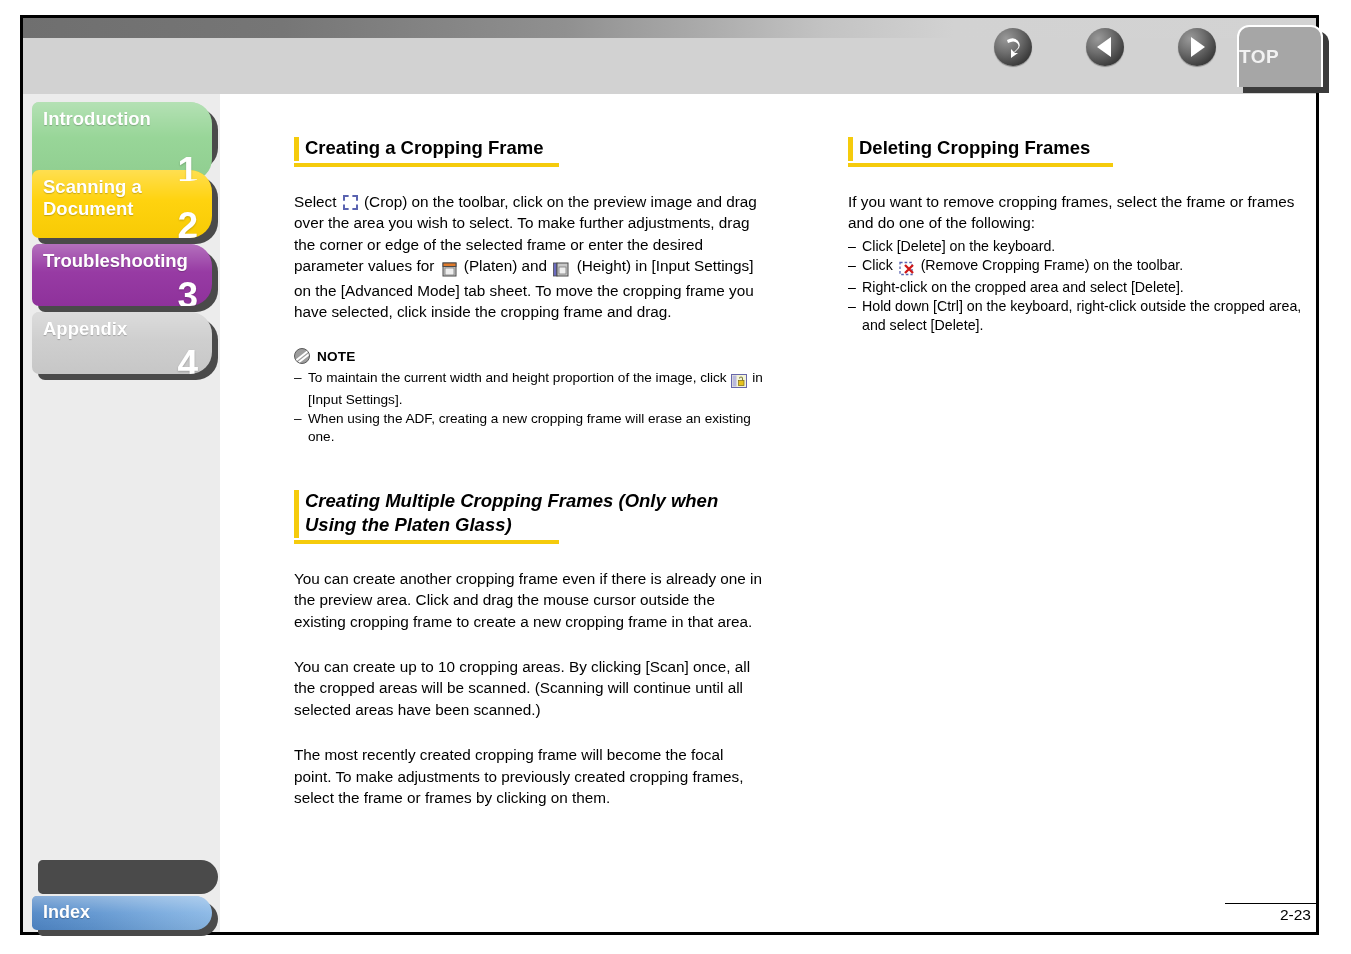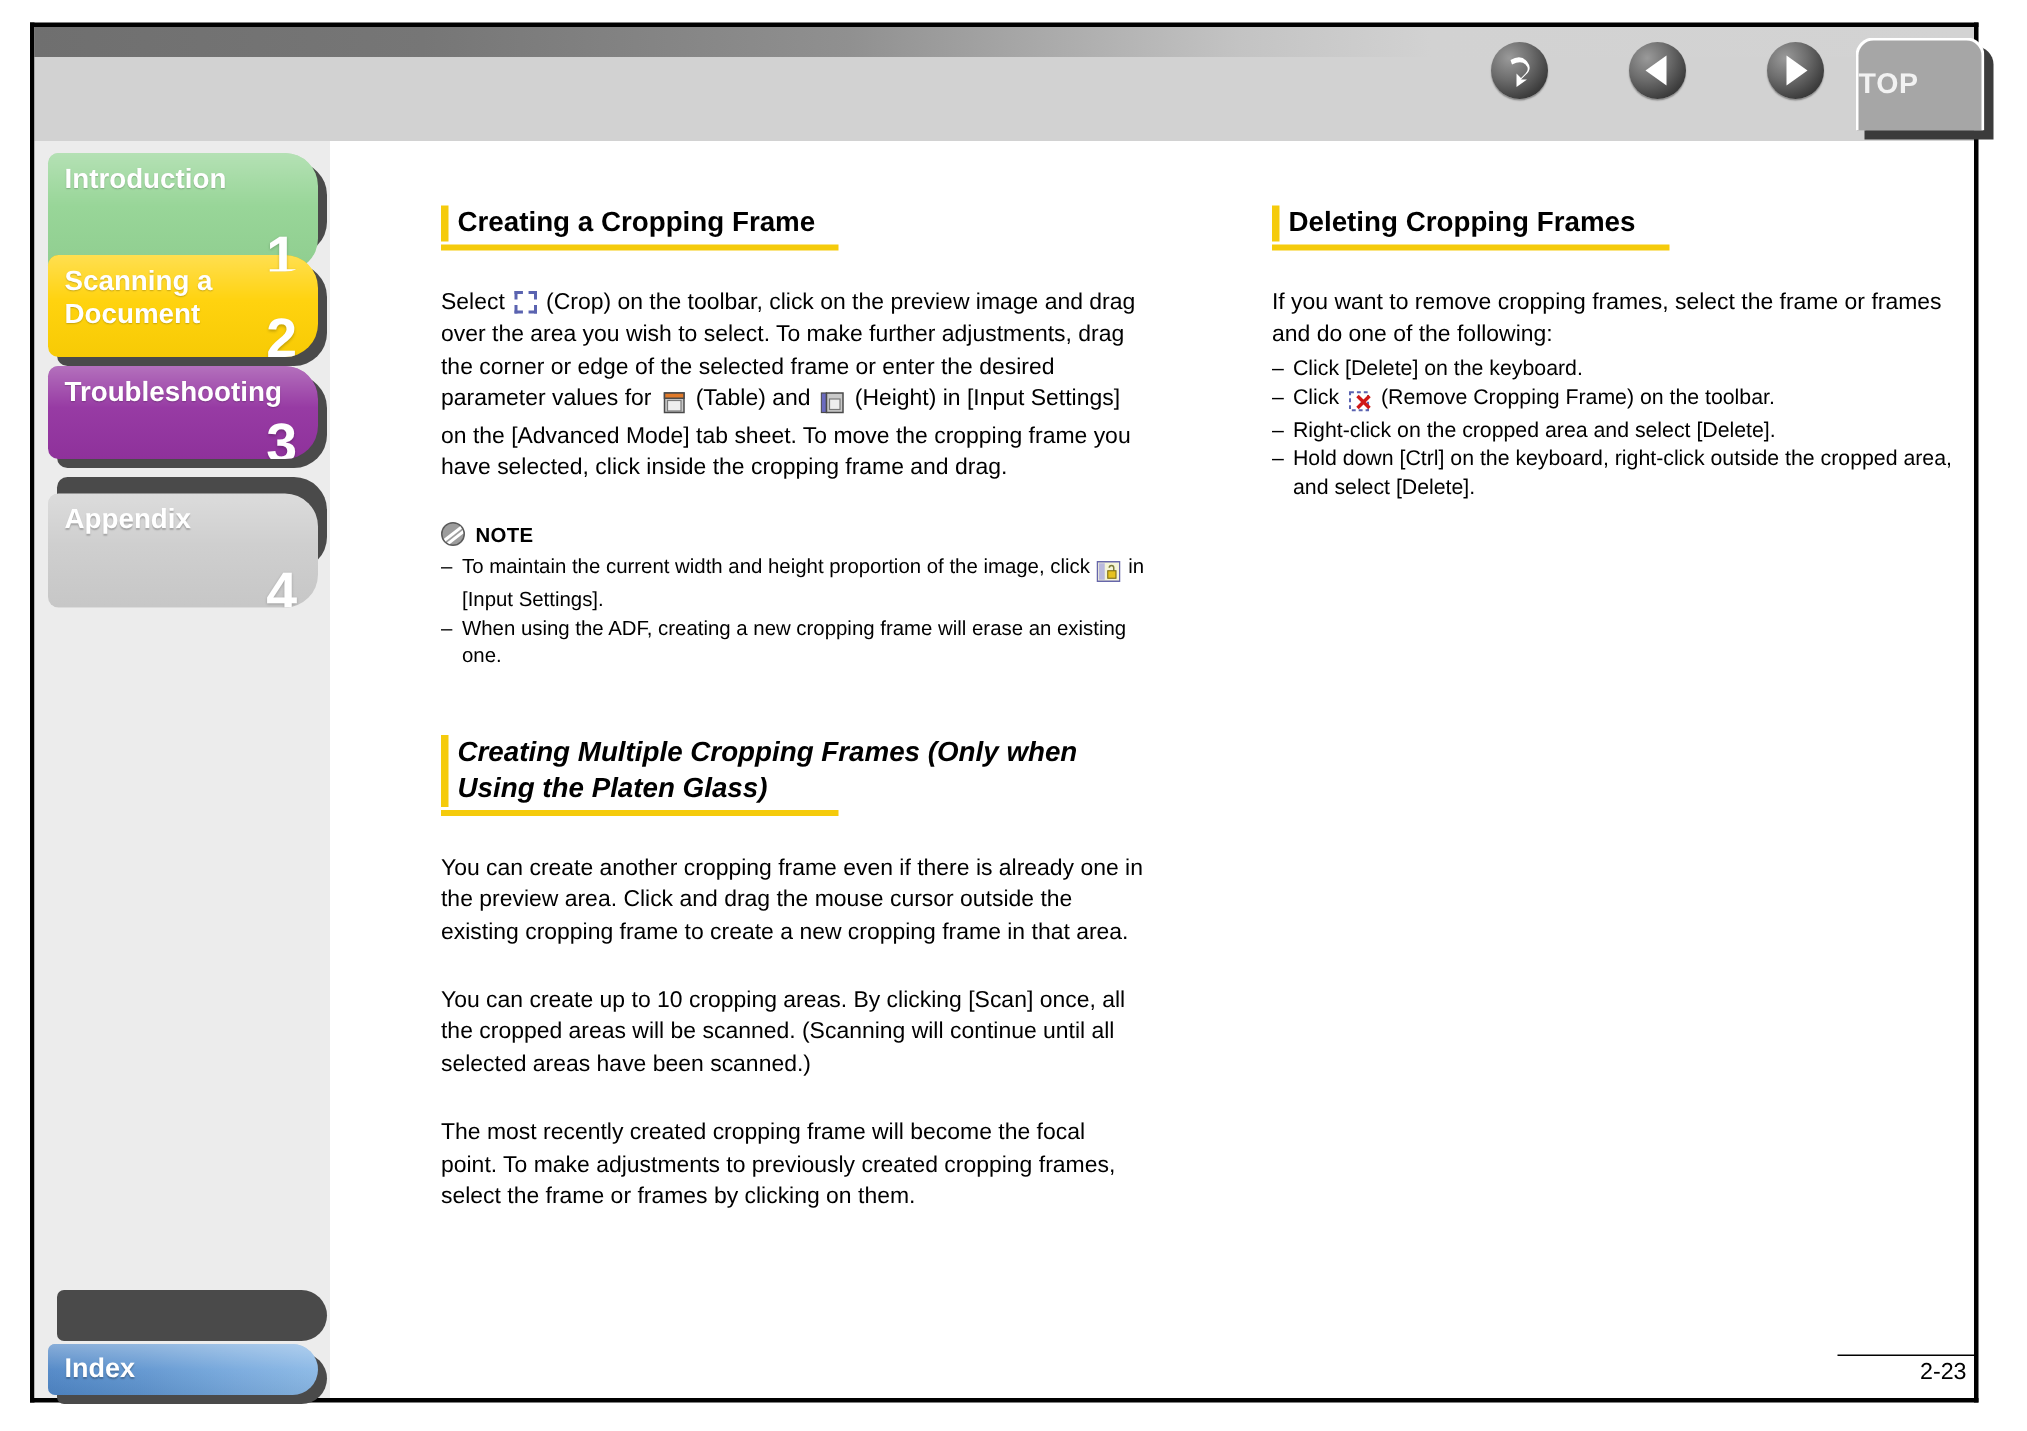--- a/index.html
+++ b/index.html
@@ -395,21 +395,21 @@
       <div class="tnum" style="bottom:-6px;">2</div>
     </div>
 
     <div class="tab-shadow" style="top:156px;height:62px;"></div>
     <div class="tab" style="top:150px;height:62px;background:#9333a0;">
       <div class="tlabel">Troubleshooting</div>
       <div class="tnum">3</div>
     </div>
 
     <div class="tab-shadow" style="top:224px;height:62px;"></div>
-    <div class="tab" style="top:218px;height:76px;background:#cdcdcd;margin-top:17px;">
+    <div class="tab" style="top:218px;height:62px;background:#cdcdcd;">
       <div class="tlabel">Appendix</div>
       <div class="tnum">4</div>
     </div>
 
     <div class="btab-shadow" style="top:766px;"></div>
 
     <div class="btab-shadow" style="top:808px;"></div>
     <div class="btab" style="top:802px;">
       <span>Index</span>
     </div>
@@ -422,21 +422,21 @@
       <h2 class="sec">
         <span class="bar-v"></span>
         <span>Creating a Cropping Frame</span>
       </h2>
       <div class="bar-h"></div>
 
       <p class="body"><span>Select </span><span class="icon-inline ico-crop"></span><span> (Crop) on the toolbar, click on the preview image and drag over the area you wish to select. To make further adjustments, drag the corner or edge of the selected frame or enter the desired parameter values for </span><span class="icon-inline"><svg class="ico-wh" viewBox="0 0 17 15">
               <rect x="2" y="1" width="13" height="13" fill="#c9c9c9" stroke="#4a4a4a" stroke-width="1"></rect>
               <rect x="2" y="1" width="13" height="3.5" fill="#e07a2a" stroke="#4a4a4a" stroke-width="1"></rect>
               <rect x="4" y="6" width="9" height="7" fill="#eeeeee" stroke="#7a7a7a" stroke-width="0.8"></rect>
-            </svg></span><span> (Table) and </span><span class="icon-inline"><svg class="ico-wh" viewBox="0 0 17 15">
+            </svg></span><span> (Platen) and </span><span class="icon-inline"><svg class="ico-wh" viewBox="0 0 17 15">
               <rect x="0.5" y="1" width="3.5" height="13" fill="#6b6bbf" stroke="#4a4a4a" stroke-width="0.8"></rect>
               <rect x="4" y="1" width="11" height="13" fill="#c9c9c9" stroke="#4a4a4a" stroke-width="1"></rect>
               <rect x="6" y="5" width="7" height="7" fill="#eeeeee" stroke="#7a7a7a" stroke-width="0.8"></rect>
             </svg></span><span> (Height) in [Input Settings] on the [Advanced Mode] tab sheet. To move the cropping frame you have selected, click inside the cropping frame and drag.</span></p>
 
       <div class="note-head">
         <span class="ico-note">
             <i class="a"></i>
             <i class="b"></i>
           </span>

